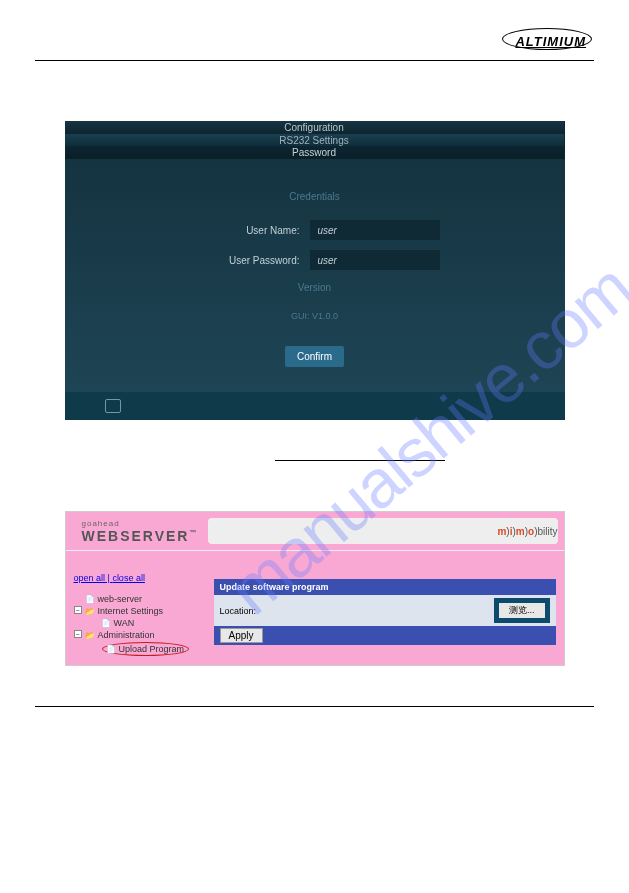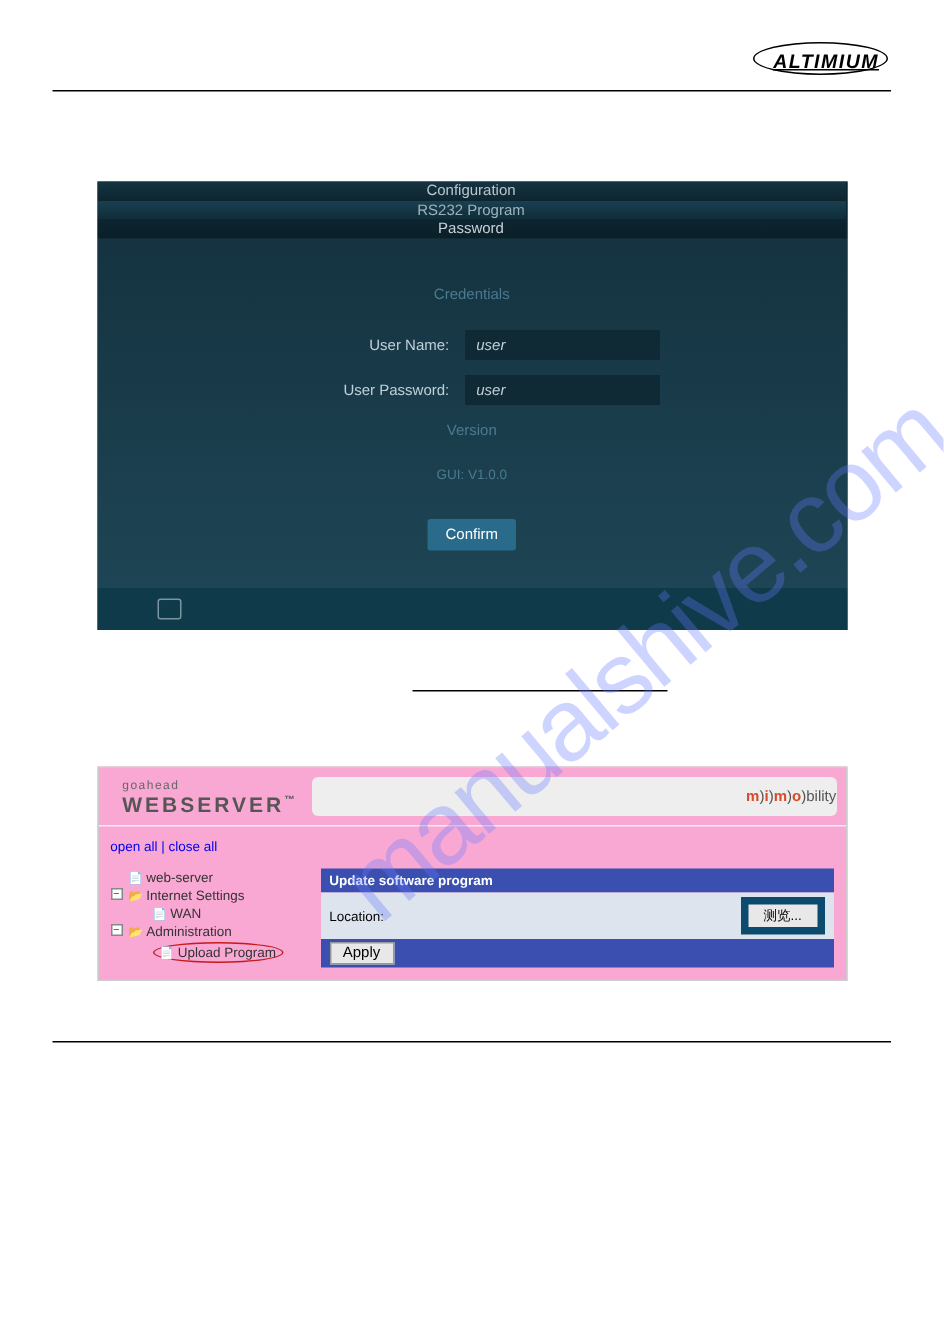--- a/index.html
+++ b/index.html
@@ -37,21 +37,21 @@
   .p2-header { display: flex; align-items: center; padding: 6px; border-bottom: 1px solid #eee; }
   .ws-logo { padding-left: 10px; }
   .ws-goahead { font-size: 8px; color: #666; letter-spacing: 1px; }
   .ws-webserver { font-size: 14px; font-weight: bold; color: #555; letter-spacing: 2px; }
   .ws-webserver sup { font-size: 7px; }
   .p2-banner { flex: 1; margin-left: 10px; height: 26px; background: #eee; border-radius: 4px; display: flex; align-items: center; justify-content: flex-end; }
   .mimo { font-size: 10px; color: #555; }
   .mimo b { color: #d84a2a; }
   .p2-body { display: flex; }
   .tree { width: 140px; padding: 8px; }
-  .tree-links { color: #0000ee; font-size: 9px; margin-bottom: 10px; }
+  .tree-links { color: #0000ee; text-decoration: underline; font-size: 9px; margin-bottom: 10px; margin-top: 14px; }
   .tree-item { font-size: 9px; color: #333; padding: 1px 0 1px 12px; position: relative; }
   .tree-icon { display: inline-block; width: 10px; height: 8px; margin-right: 2px; }
   .folder-closed::before { content: "📄"; font-size: 8px; }
   .folder-open::before { content: "📂"; font-size: 8px; }
   .plusminus { position: absolute; left: 0; top: 1px; width: 8px; height: 8px; border: 1px solid #888; font-size: 7px; line-height: 7px; text-align: center; background: #fff; }
   .circled { border: 1.5px solid #c71a1a; border-radius: 50%; padding: 1px 4px; display: inline-block; }
   .content { flex: 1; padding: 8px; }
   .update-header { background: #3a4fb0; color: #fff; font-size: 9px; font-weight: bold; padding: 3px 6px; }
   .update-row { background: #dde4ee; padding: 3px 6px; display: flex; align-items: center; font-size: 9px; }
   .browse-btn { margin-left: auto; background: #e8e8e8; border: 5px solid #0c4a6e; font-size: 9px; padding: 1px 10px; }
@@ -69,21 +69,21 @@
     <div class="logo">
       <div class="logo-ellipse"></div>
       <span class="logo-text">ALTIMIUM</span>
     </div>
   </div>
   <hr class="hr">
 
   <div class="panel1">
     <div class="tabs">
       <div class="tab tab-configuration">Configuration</div>
-      <div class="tab tab-rs232">RS232 Program</div>
+      <div class="tab tab-rs232">RS232 Settings</div>
       <div class="tab tab-password">Password</div>
     </div>
     <div class="panel-body">
       <div class="section-title">Credentials</div>
       <div class="form-row">
         <span class="form-label">User Name:</span>
         <input class="form-input" value="user" style="">
       </div>
       <div class="form-row">
         <span class="form-label">User Password:</span>

